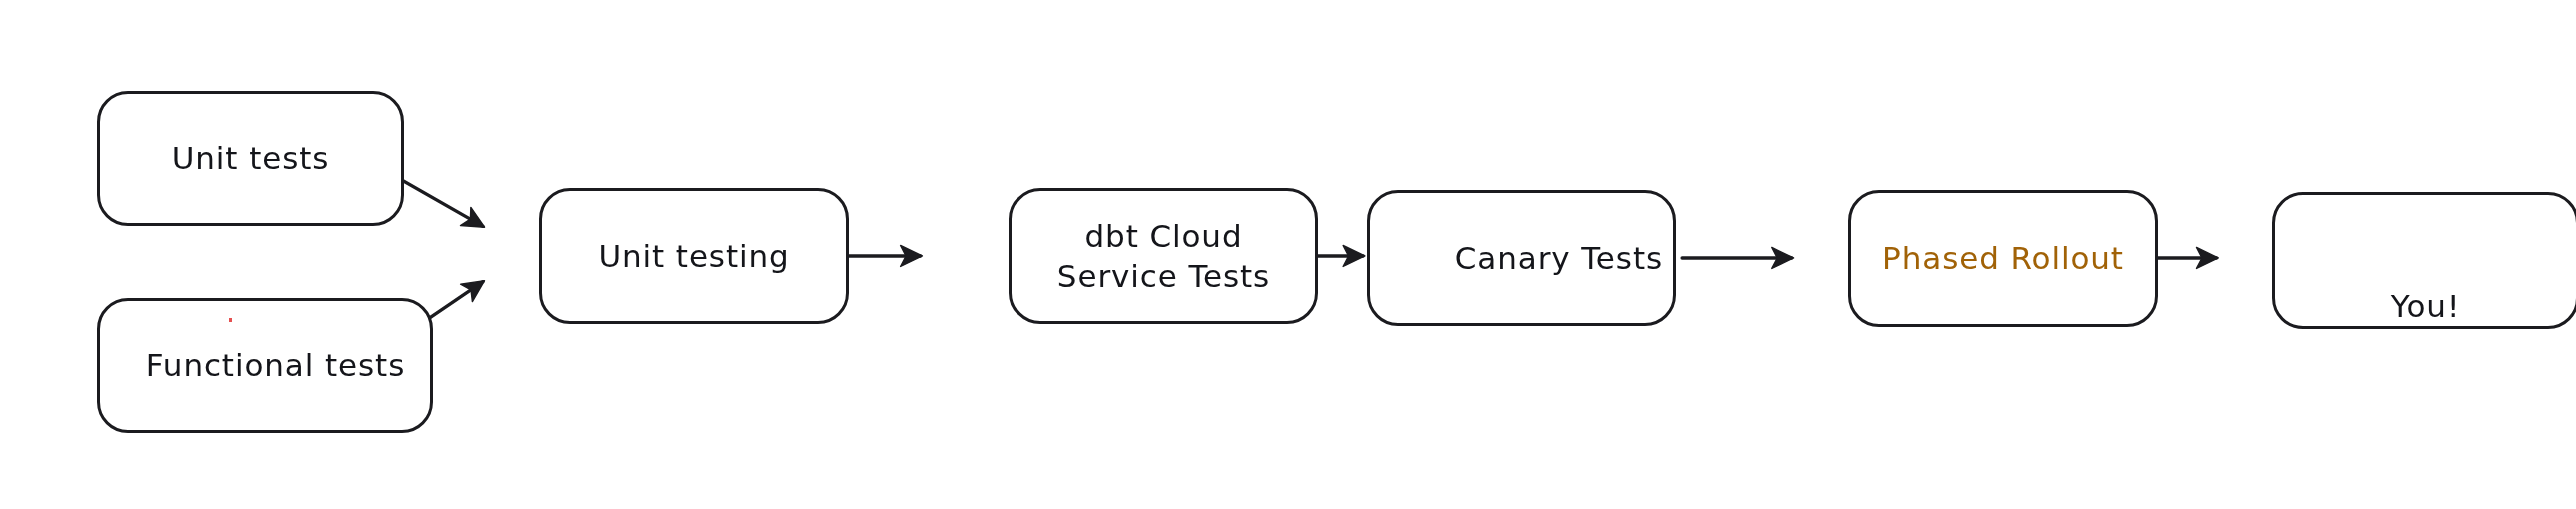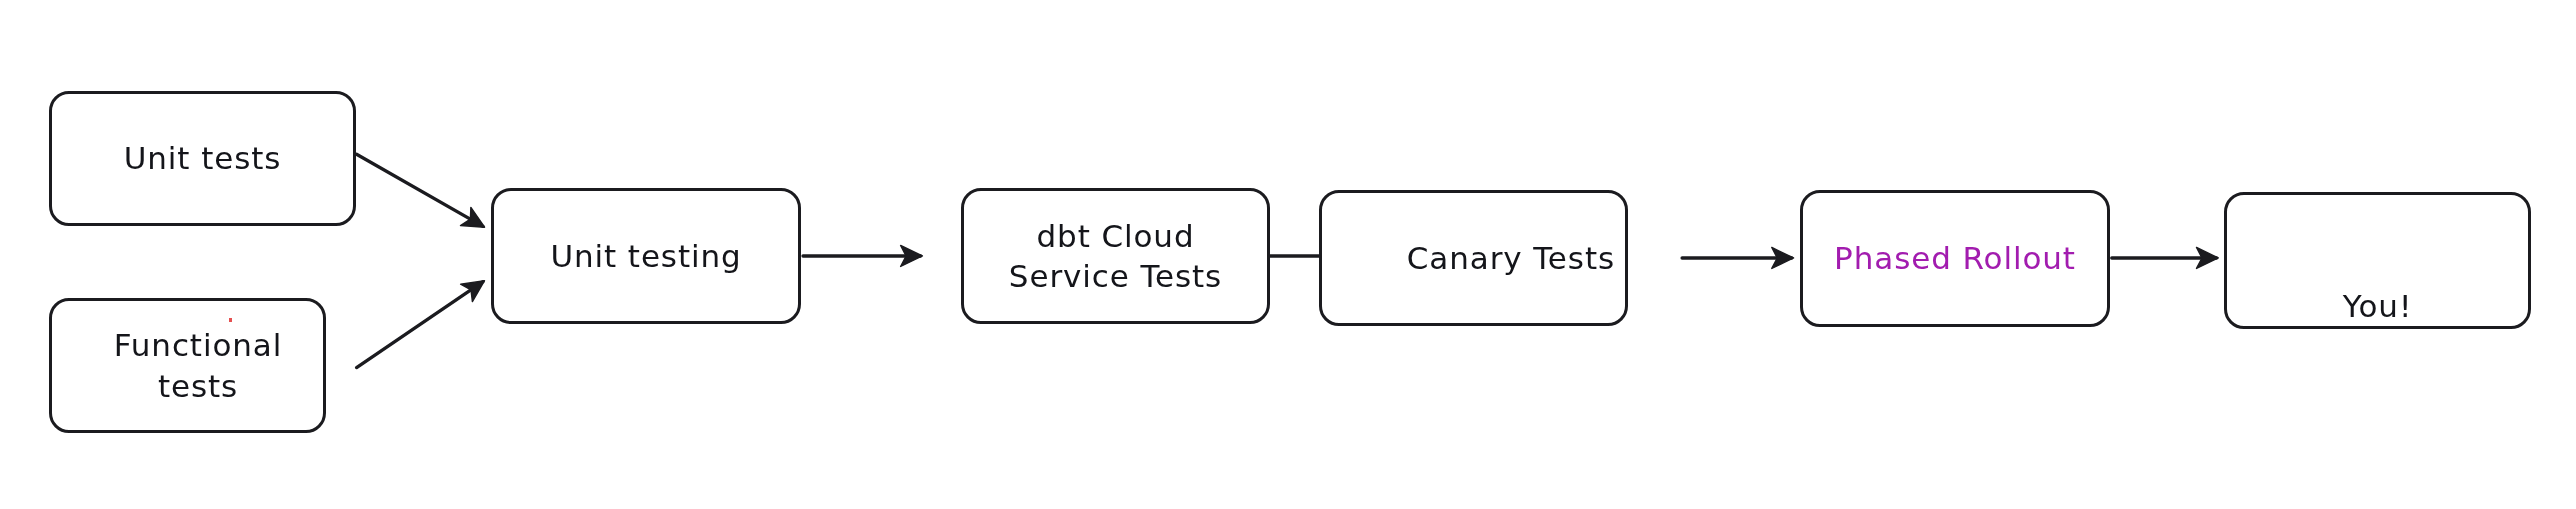--- a/index.html
+++ b/index.html
@@ -24,25 +24,26 @@
     top: 0;
     width: 2576px;
     height: 510px;
     pointer-events: none;
   }
   .node {
     position: absolute;
     box-sizing: border-box;
     background: #ffffff;
     border: 3.4px solid #1b1b1f;
-    border-radius: 20px;
+    border-radius: 31px;
     display: flex;
     align-items: center;
     justify-content: center;
     text-align: center;
+    margin-left: 48px;
   }
   .node-label {
     font-family: "DejaVu Sans", sans-serif;
     font-size: 31px;
     line-height: 1.30;
     color: #14151a;
     letter-spacing: 0.9px;
     white-space: pre-line;
     padding: 0 10px;
   }
@@ -72,35 +73,35 @@
         <polyline points="1255,259 1380,259" marker-end="url(#arrowhead)"></polyline>
         <polyline points="1703,261 1814,261" marker-end="url(#arrowhead)"></polyline>
         <polyline points="2138,261 2244,261" marker-end="url(#arrowhead)"></polyline>
       </g>
   </svg>
 
   <div id="node-layer">
       <div class="node" style="left: 49px; top: 91px; width: 307px; height: 135px; border-color: rgb(27, 27, 31); background: rgb(255, 255, 255);">
         <span class="node-label" style="color: rgb(20, 21, 26);">Unit tests</span>
       </div>
-      <div class="node" style="left: 49px; top: 298px; width: 277px; height: 135px; border-color: rgb(27, 27, 31); background: rgb(255, 255, 255); padding-left: 21px;">
+      <div class="node" style="left: 49px; top: 298px; width: 336px; height: 135px; border-color: rgb(27, 27, 31); background: rgb(255, 255, 255); padding-left: 21px;">
         <span class="node-label" style="color: rgb(20, 21, 26);">Functional tests</span>
       </div>
       <div class="node" style="left: 491px; top: 188px; width: 310px; height: 136px; border-color: rgb(27, 27, 31); background: rgb(255, 255, 255);">
         <span class="node-label" style="color: rgb(20, 21, 26);">Unit testing</span>
       </div>
       <div class="node" style="left: 961px; top: 188px; width: 309px; height: 136px; border-color: rgb(27, 27, 31); background: rgb(255, 255, 255);">
         <span class="node-label" style="color: rgb(20, 21, 26);">dbt Cloud
 Service Tests</span>
       </div>
       <div class="node" style="left: 1319px; top: 190px; width: 309px; height: 136px; border-color: rgb(27, 27, 31); background: rgb(255, 255, 255); justify-content: flex-end;">
         <span class="node-label" style="color: rgb(20, 21, 26);">Canary Tests</span>
       </div>
       <div class="node" style="left: 1800px; top: 190px; width: 310px; height: 137px; border-color: rgb(27, 27, 31); background: rgb(255, 255, 255);">
-        <span class="node-label" style="color: #a21caf;">Phased Rollout</span>
+        <span class="node-label" style="color: #a16207;">Phased Rollout</span>
       </div>
       <div class="node" style="left: 2224px; top: 192px; width: 307px; height: 137px; border-color: rgb(27, 27, 31); background: rgb(255, 255, 255); align-items: flex-end;">
         <span class="node-label" style="color: rgb(20, 21, 26);">You!</span>
       </div>
     </div>
 
   <div class="artifact-dot" style="left:229px; top:318px;"></div>
 
 </div>
 

